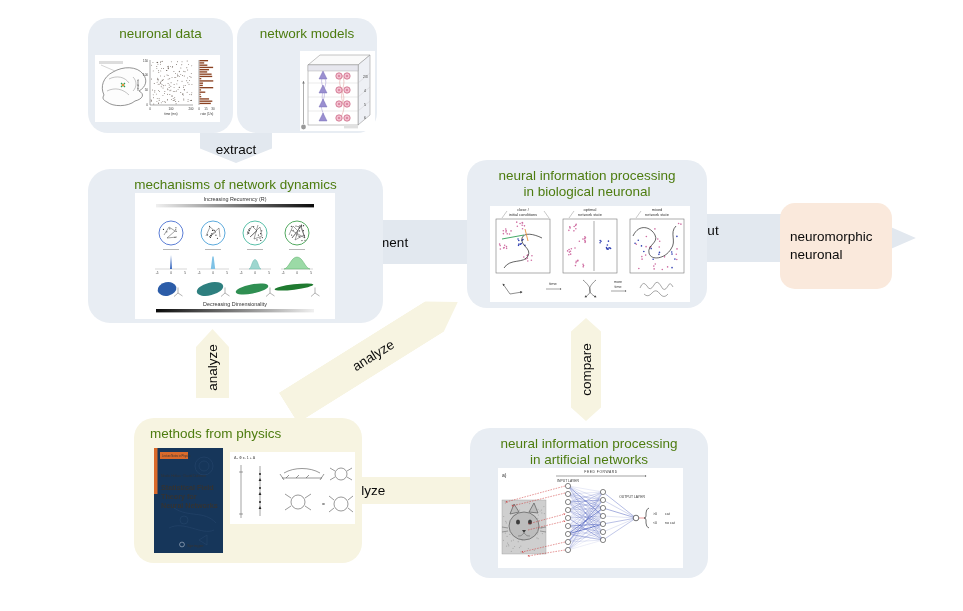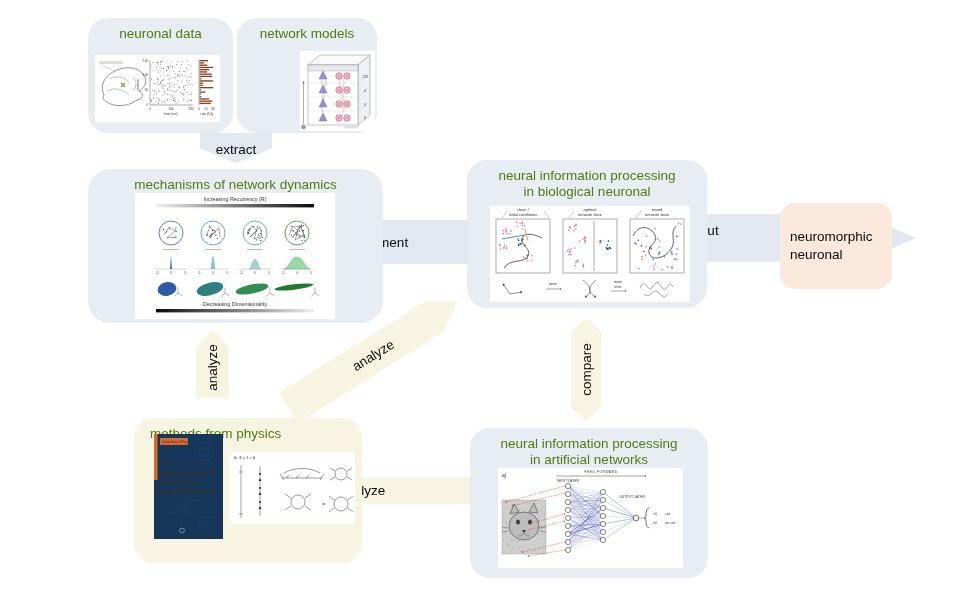--- a/index.html
+++ b/index.html
@@ -732,21 +732,21 @@
   <div class="box peach" style="left:780px;top:203px;width:112px;height:86px;display:flex;flex-direction:column;
        justify-content:center;padding-left:10px;box-sizing:border-box;">
     <div style="font-size:13.5px;line-height:1.3;">
       <span>neuromorphic</span><br>
       <span>neuronal</span>
     </div>
   </div>
 
   <div class="box cream" style="left:106px;top:418px;width:228px;height:145px;margin-left:28px;">
     <div class="box-title left">methods from physics</div>
-    <div style="position:absolute;left:20px;top:16px;width:69px;height:105px;">
+    <div style="position:absolute;left:20px;top:30px;width:69px;height:105px;">
       <svg viewBox="0 0 69 105" width="69" height="105">
         <rect x="0" y="0" width="69" height="105" fill="#16365a"></rect>
         <rect x="0" y="0" width="3.5" height="46" fill="#d96a2b"></rect>
         <g stroke="#2a4a70" stroke-width="0.6" fill="none" opacity="0.8">
           <circle cx="50" cy="18" r="9"></circle>
             <circle cx="50" cy="18" r="5"></circle>
           <path d="M20,60 C35,70 50,62 62,75 M15,80 C30,72 48,88 60,82"></path>
           <path d="M45,92 l8,-5 l0,10 Z"></path>
           <circle cx="30" cy="72" r="4"></circle>
         </g>

